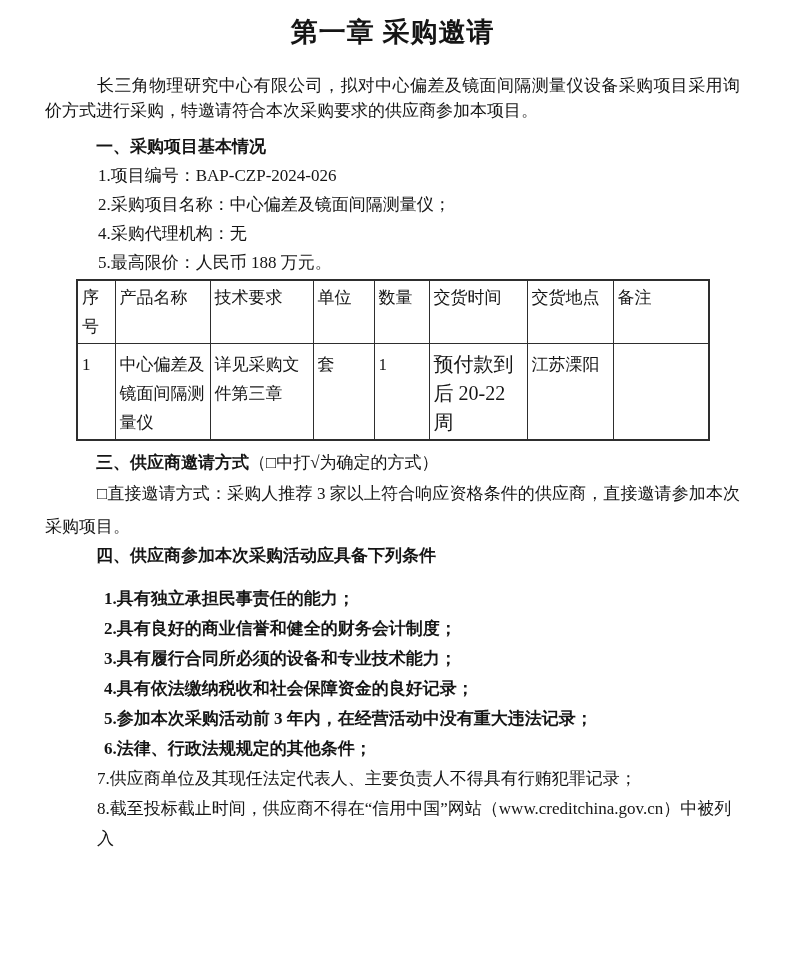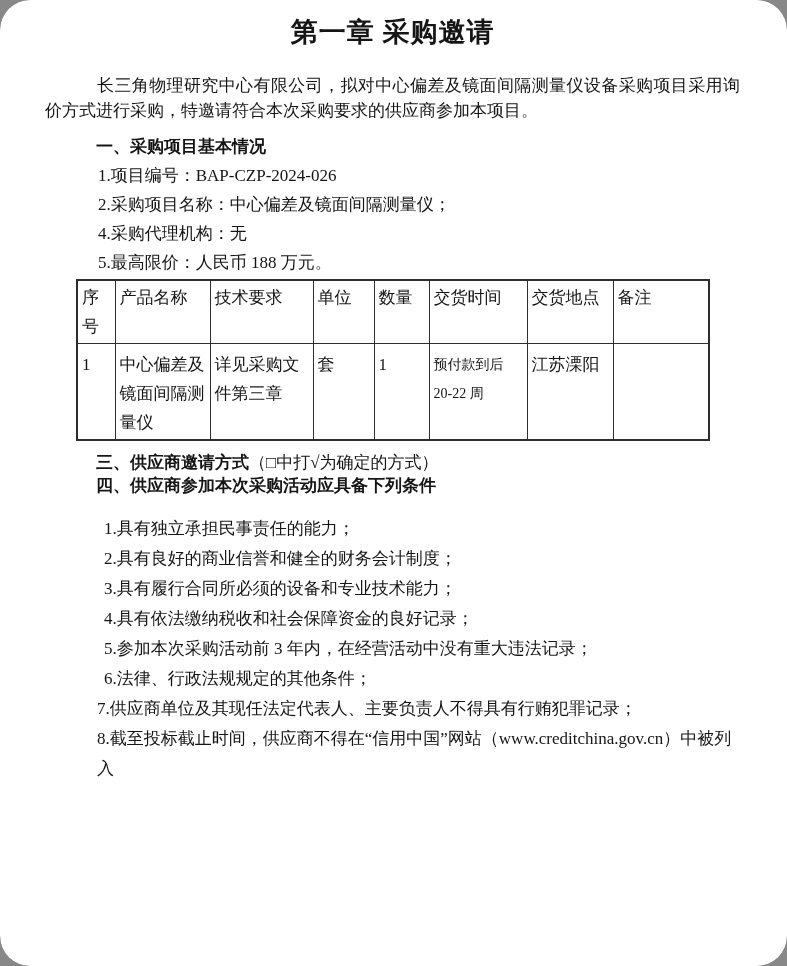--- a/index.html
+++ b/index.html
@@ -1,15 +1,15 @@
 <!DOCTYPE html>
 <html><head>
 <meta charset="utf-8">
 <style>
-  * { margin: 0; padding: 0; box-sizing: border-box; border-radius: 30px; }
+  * { margin: 0; padding: 0; box-sizing: border-box; }
   html, body { background: #888; }
   .page {
     position: relative;
     width: 787px;
     height: 966px;
     margin: 0 auto;
     background: #ffffff;
     color: #151515;
     font-family: "Liberation Serif", "DejaVu Serif", serif;
     font-size: 17px;
@@ -64,34 +64,34 @@
   .col-seq  { width: 38px; }
   .col-prod { width: 95px; }
   .col-tech { width: 103px; }
   .col-unit { width: 61px; }
   .col-qty  { width: 55px; }
   .col-time { width: 98px; }
   .col-place{ width: 86px; }
   .col-rem  { width: 96px; }
   td.cell-prod { padding-left: 11px; padding-right: 11px; }
   td.cell-tech { padding-left: 7px; padding-right: 7px; }
-  td.cell-time { font-size: 14px; padding-left: 6px; padding-right: 6px; }
+  td.cell-time { font-size: 20px; padding-left: 6px; padding-right: 6px; }
   .option-para {
     line-height: 33px;
     text-indent: 52px;
     text-align: justify;
   }
   .option-para.first { margin-top: 19px; }
   .option-para.second { margin-top: 4px; }
   .cond-list { margin-top: 18px; }
   .cond-list p {
     line-height: 30px;
     padding-left: 52px;
   }
-  .cond-list p.sp { padding-left: 59px; }
+  .cond-list p.sp { padding-left: 59px; font-weight: bold; }
 </style>
 </head>
 <body>
 
 <div class="page">
 
   <div class="doc-title">第一章 采购邀请</div>
 
   <p class="intro">长三角物理研究中心有限公司，拟对中心偏差及镜面间隔测量仪设备采购项目采用询价方式进行采购，特邀请符合本次采购要求的供应商参加本项目。</p>
 
@@ -138,20 +138,21 @@
         <td class="cell-time">预付款到后 20-22 周</td>
         <td>江苏溧阳</td>
         <td></td>
       </tr>
     </tbody>
   </table>
 
   <div class="sec-heading h3"><span>三、供应商邀请方式</span><span class="note">（□中打√为确定的方式）</span></div>
 
 
+  <p class="option-para second"><span>□</span><span>直接邀请方式：采购人推荐 3 家以上符合响应资格条件的供应商，直接邀请参加本次采购项目。</span></p>
 
   <div class="sec-heading h4">四、供应商参加本次采购活动应具备下列条件</div>
 
   <div class="cond-list">
     <p class="sp">1.具有独立承担民事责任的能力；</p>
     <p class="sp">2.具有良好的商业信誉和健全的财务会计制度；</p>
     <p class="sp">3.具有履行合同所必须的设备和专业技术能力；</p>
     <p class="sp">4.具有依法缴纳税收和社会保障资金的良好记录；</p>
     <p class="sp">5.参加本次采购活动前 3 年内，在经营活动中没有重大违法记录；</p>
     <p class="sp">6.法律、行政法规规定的其他条件；</p>

